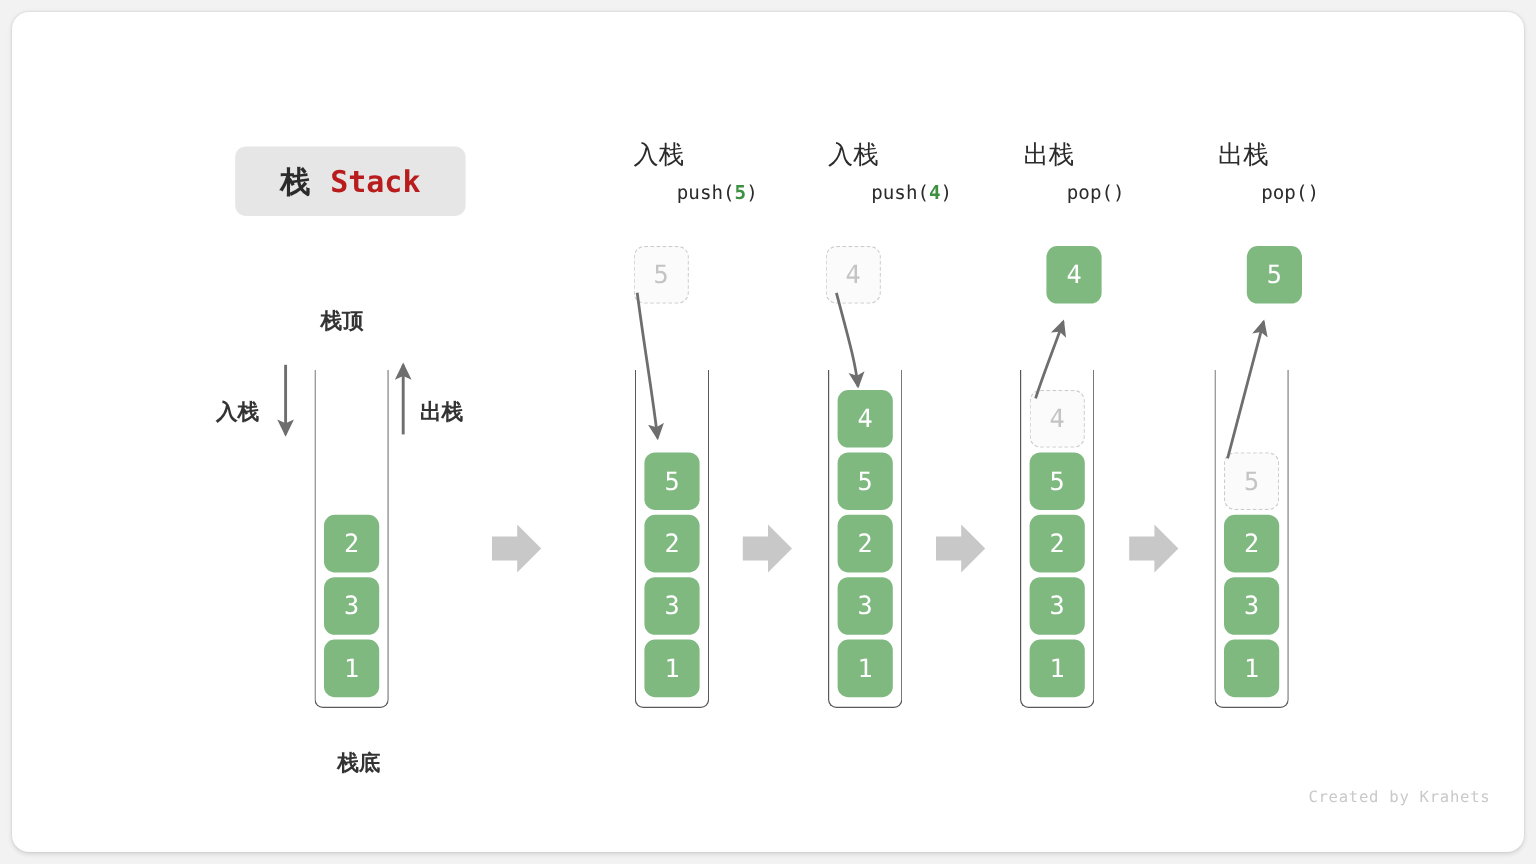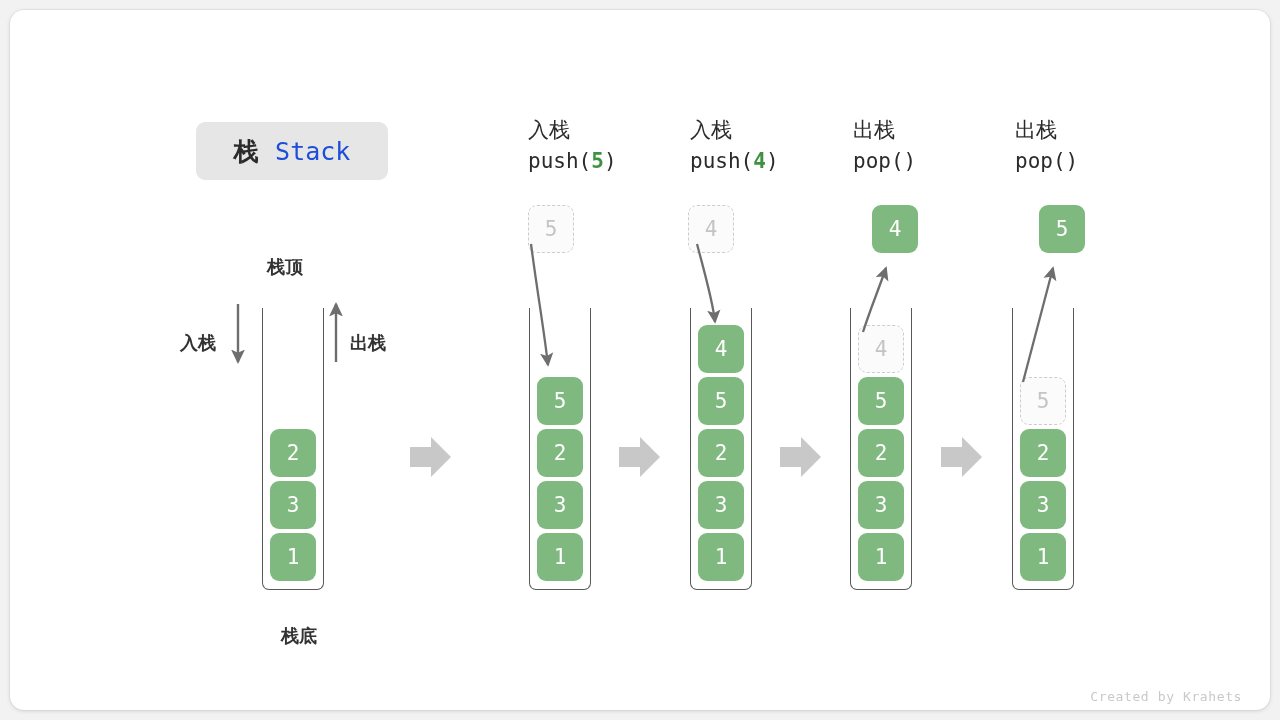--- a/index.html
+++ b/index.html
@@ -41,22 +41,23 @@
   .title-badge .t-cn {
     font-family: "Liberation Sans", sans-serif;
     font-weight: bold;
     font-size: 25px;
     color: #2b2b2b;
     letter-spacing: 0.5px;
   }
   .title-badge .t-en {
     font-family: "DejaVu Sans Mono", monospace;
     font-size: 25px;
-    color: #1d4ed8;
+    color: #b91c1c;
     margin-left: 16px;
+    font-weight: bold;
   }
 
   
   .cn-label {
     position: absolute;
     font-family: "Liberation Sans", sans-serif;
     font-weight: bold;
     font-size: 18px;
     color: #333333;
     white-space: nowrap;
@@ -69,24 +70,25 @@
   }
   .col-head .line1 {
     font-family: "Liberation Sans", sans-serif;
     font-size: 21px;
     color: #2b2b2b;
     display: block;
     line-height: 28px;
   }
   .col-head .line2 {
     font-family: "DejaVu Sans Mono", monospace;
-    font-size: 21px;
+    font-size: 16px;
     color: #2b2b2b;
     display: block;
     line-height: 34px;
+    margin-left: 36px;
   }
   .col-head .line2 .arg {
     color: #3f9142;
     font-weight: bold;
   }
 
   
   .stack {
     position: absolute;
     width: 62px;
@@ -154,21 +156,21 @@
     top: 0;
     width: 1260px;
     height: 700px;
     pointer-events: none;
   }
 
   
   .watermark {
     position: absolute;
     right: 28px;
-    bottom: 6px;
+    bottom: 38px;
     font-family: "DejaVu Sans Mono", monospace;
     font-size: 13px;
     color: #c9c9c9;
     letter-spacing: 0.6px;
   }
 </style>
 </head>
 <body>
 
 <div class="card">

